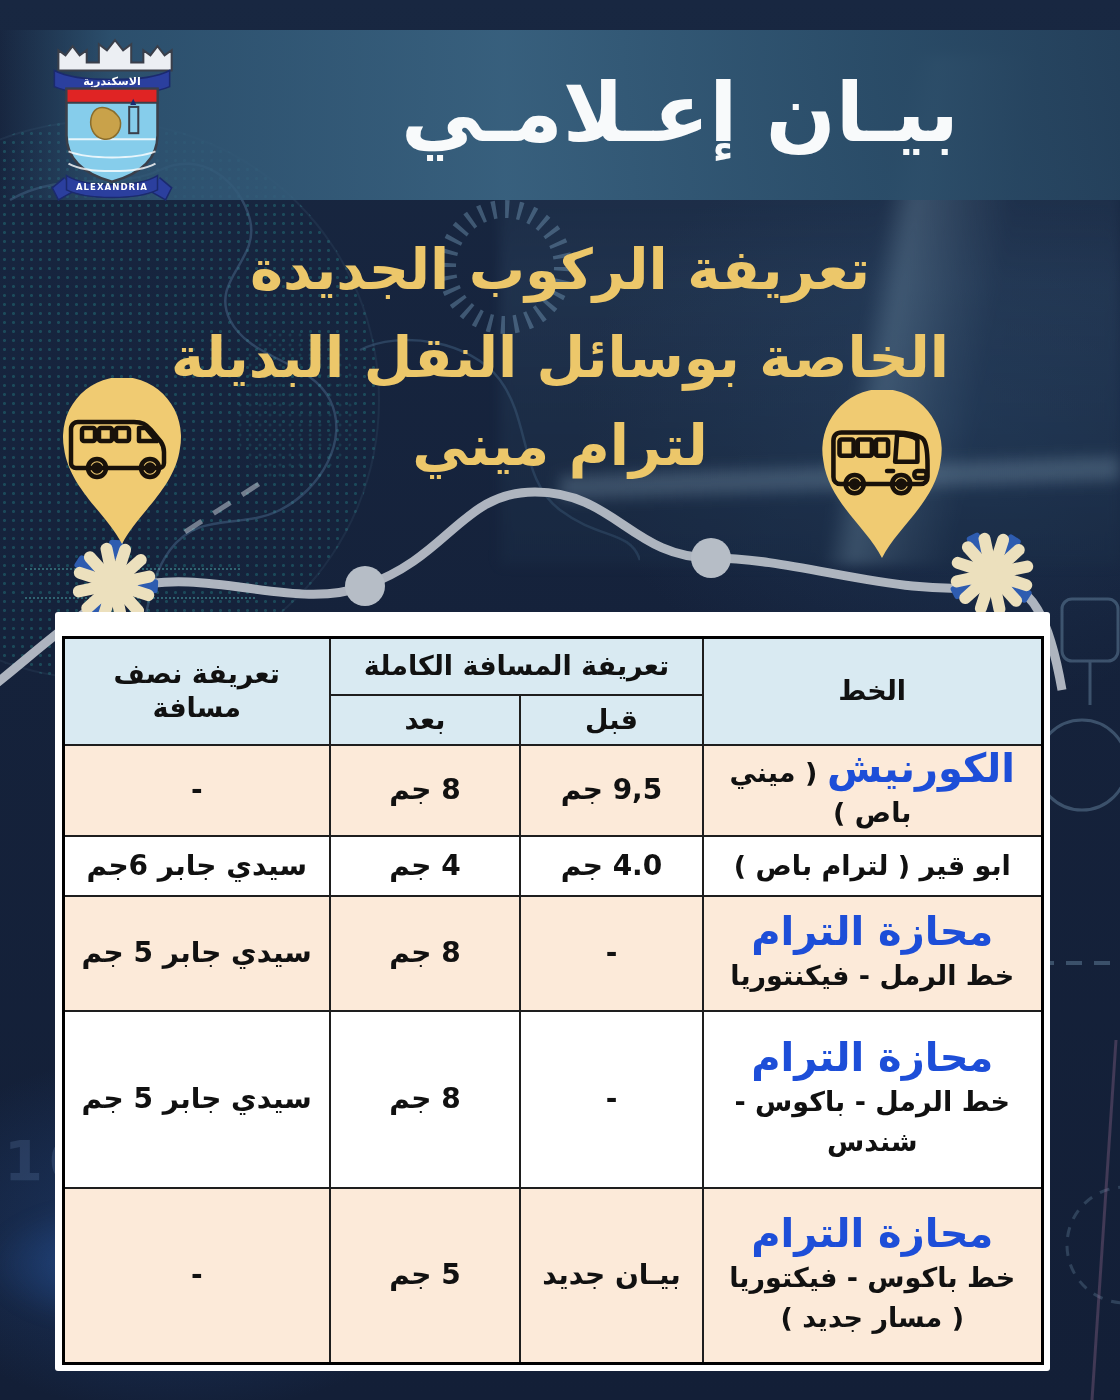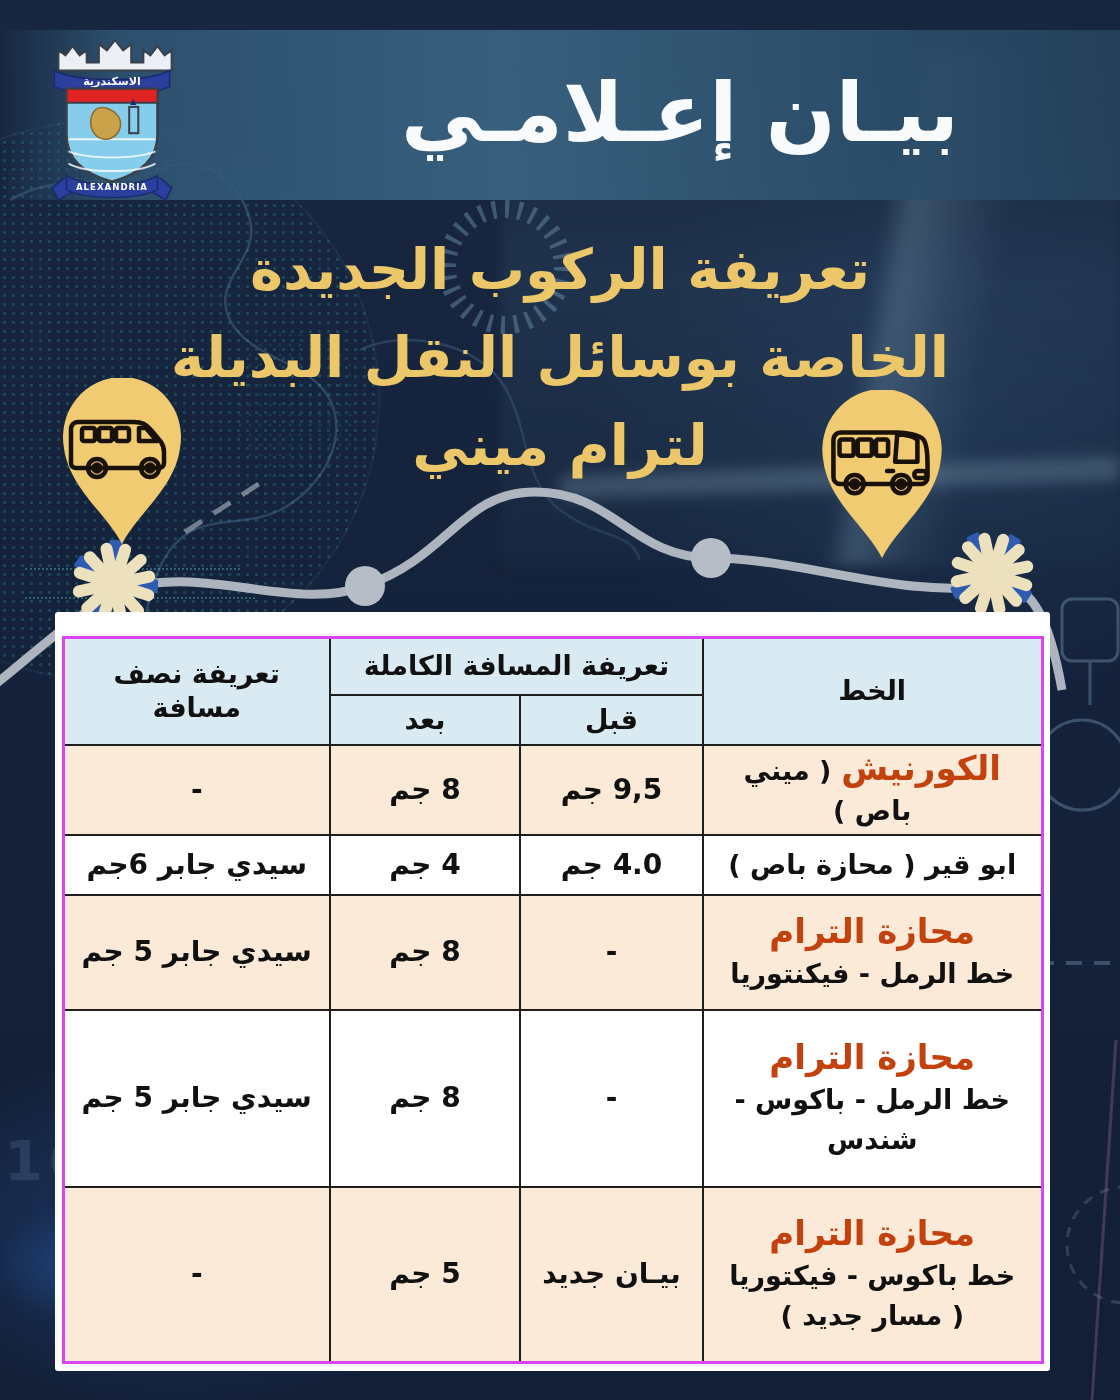--- a/index.html
+++ b/index.html
@@ -38,34 +38,34 @@
     background:linear-gradient(90deg, rgba(47,86,116,0) 0%, rgba(47,86,116,.85) 10%,
       rgba(58,100,130,.92) 45%, rgba(44,80,108,.9) 78%, rgba(38,68,95,.86) 100%);}
   .main-title{left:300px;right:60px;top:53px;text-align:center;direction:rtl;
     color:#f8fafb;font-size:82px;font-weight:bold;line-height:120px;}
   .subtitle{left:40px;right:40px;top:226px;text-align:center;direction:rtl;
     color:#ecc76a;font-size:56px;font-weight:bold;line-height:88px;}
 
   
   .panel{left:55px;top:612px;width:995px;height:759px;background:#ffffff;border-radius:3px;}
   table.fares{border-collapse:collapse;table-layout:fixed;width:979px;direction:rtl;
-    margin:24px auto 17px auto;border:3px solid #d946ef;}
+    margin:24px auto 17px auto;border:3px solid #000000;}
   table.fares th, table.fares td{border:2px solid #1e1e1e;text-align:center;
     vertical-align:middle;font-weight:bold;color:#111;padding:2px 8px;overflow:hidden;}
   table.fares thead th{background:#d9eaf2;font-size:27px;line-height:34px;}
   table.fares thead tr:nth-child(1){height:57px;}
   table.fares thead tr:nth-child(2){height:50px;}
   table.fares tbody tr:nth-child(1){height:90px;}
   table.fares tbody tr:nth-child(2){height:60px;}
   table.fares tbody tr:nth-child(3){height:115px;}
   table.fares tbody tr:nth-child(4){height:177px;}
   table.fares tbody tr:nth-child(5){height:176px;}
   table.fares tbody tr.shade td{background:#fcead9;}
   table.fares tbody td{background:#ffffff;font-size:28px;line-height:40px;}
-  .line-title{color:#c2410c;font-size:34px;}
+  .line-title{color:#1d4ed8;font-size:40px;}
   .line-desc{font-size:27px;}
 
   
   .flow-deco{opacity:.32;}
 </style>
 </head>
 <body>
 
 <div class="abs bg-base"></div>
 <div class="abs globe-dots"></div>
@@ -214,21 +214,21 @@
       </tr>
     </thead>
     <tbody>
         <tr class="shade">
           <td class="line-cell"><span class="line-title">الكورنيش</span> <span class="line-desc">( ميني باص )</span></td>
           <td class="fare-cell">9,5 جم</td>
           <td class="fare-cell">8 جم</td>
           <td class="fare-cell">-</td>
         </tr>
         <tr>
-          <td class="line-cell"><span class="line-desc">ابو قير ( محازة باص )</span></td>
+          <td class="line-cell"><span class="line-desc">ابو قير ( لترام باص )</span></td>
           <td class="fare-cell">4.0 جم</td>
           <td class="fare-cell">4 جم</td>
           <td class="fare-cell">سيدي جابر  6جم</td>
         </tr>
         <tr class="shade">
           <td class="line-cell"><span class="line-title">محازة الترام</span><br><span class="line-desc">خط الرمل - فيكنتوريا</span></td>
           <td class="fare-cell">-</td>
           <td class="fare-cell">8 جم</td>
           <td class="fare-cell">سيدي جابر 5 جم</td>
         </tr>

